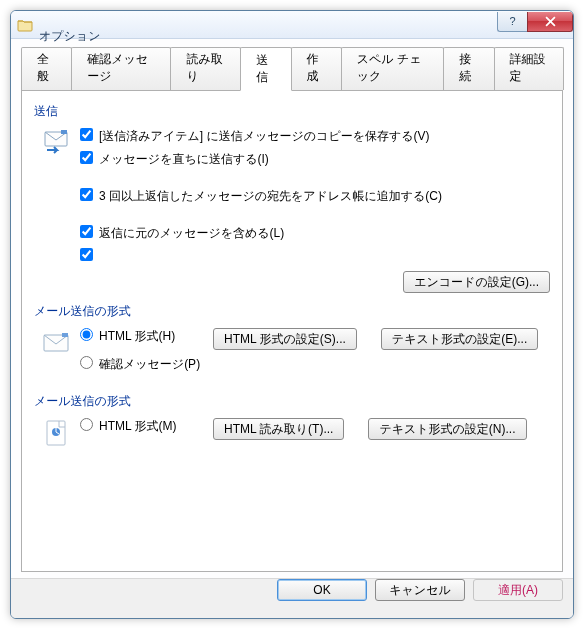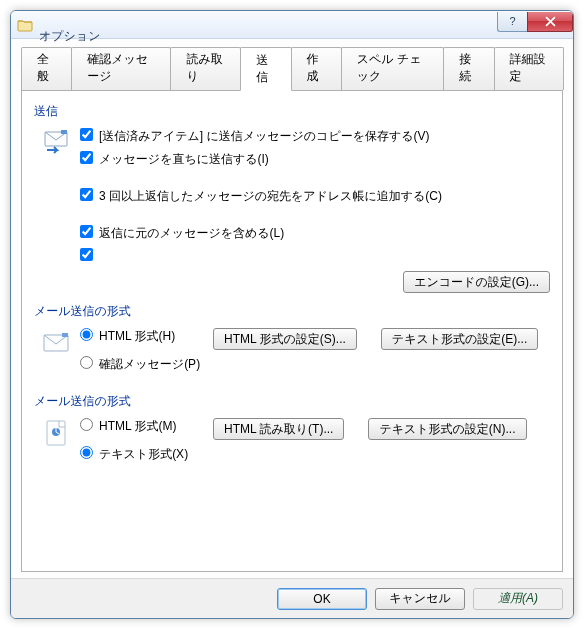--- a/index.html
+++ b/index.html
@@ -116,38 +116,37 @@
   .rightbtn { display:flex; justify-content:flex-end; margin: 4px 0 10px 0;}
   .radio-row{ display:flex; align-items:flex-start; margin:2px 0 6px 0;}
   .radio-row input{margin:0 6px 0 0;}
   .radio-label{ width:110px; }
   .twobtns{ display:flex; gap:24px; margin-left:4px;}
   .footer {
     height: 40px;
     background: #f0f0f0;
     border-top: 1px solid #d8d8d8;
     display:flex;
-    align-items:center;
     justify-content:flex-end;
     padding: 0 10px;
     gap: 8px;
   }
   .footer .fbtn {
     font-family: inherit;
     font-size:12px;
     width: 90px; height:22px;
     border:1px solid #8a8a8a;
     background: linear-gradient(to bottom,#fcfcfc,#e5e5e5);
     border-radius:3px;
   }
   .footer .fbtn.default{
     border:1px solid #4a90d9;
     box-shadow: inset 0 0 0 1px #9ec9f0;
   }
-  .footer .fbtn:disabled{ color:#14532d; border-color:#c5c5c5; background:#f0f0f0;font-style:italic;}
+  .footer .fbtn:disabled{ color:#be185d; border-color:#c5c5c5; background:#f0f0f0;}
 </style>
 </head>
 <body>
 
 <div class="window">
   <div class="titlebar">
     <span class="app-icon">
       <svg viewBox="0 0 16 16">
           <path d="M1 4h5l1 1h8v8a1 1 0 0 1-1 1H2a1 1 0 0 1-1-1V4z" fill="#f6e6a8" stroke="#caa63e"></path>
           <path d="M1 4h5l1 1h8" fill="none" stroke="#caa63e"></path>
@@ -261,24 +260,20 @@
         </div>
         <div class="options">
           <div class="radio-row">
             <input type="radio" name="newsfmt" style="">
             <span class="radio-label">HTML 形式(M)</span>
             <div class="twobtns">
               <button class="btn-std">HTML 読み取り(T)...</button>
               <button class="btn-std">テキスト形式の設定(N)...</button>
             </div>
           </div>
-          <div class="radio-row">
-            <input type="radio" name="newsfmt" checked="" style="">
-            <span class="radio-label">テキスト形式(X)</span>
-          </div>
         </div>
       </div>
 
     </div>
   </div>
 
   <div class="footer">
     <button class="fbtn default">OK</button>
     <button class="fbtn">キャンセル</button>
     <button class="fbtn" disabled="">適用(A)</button>

